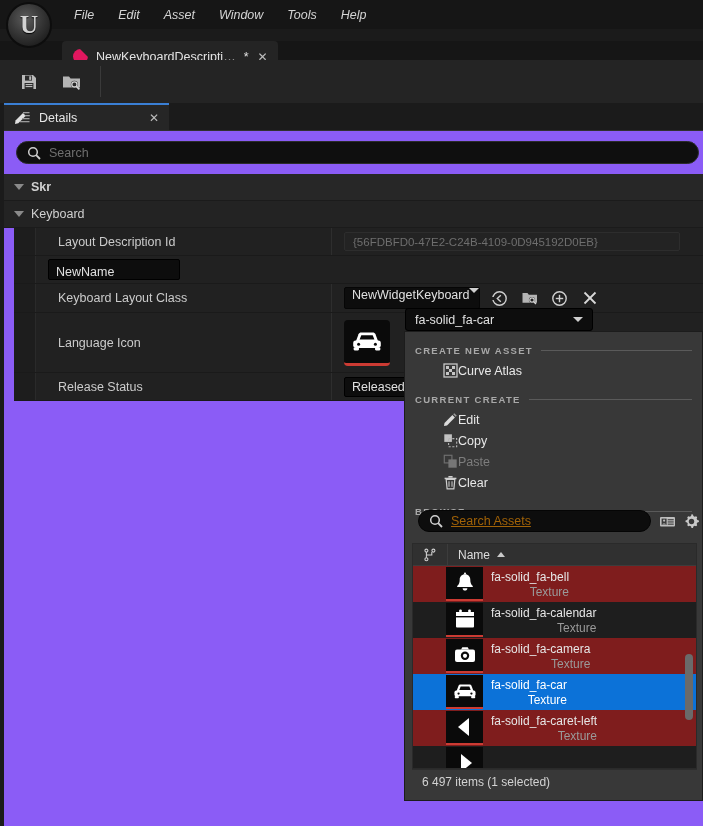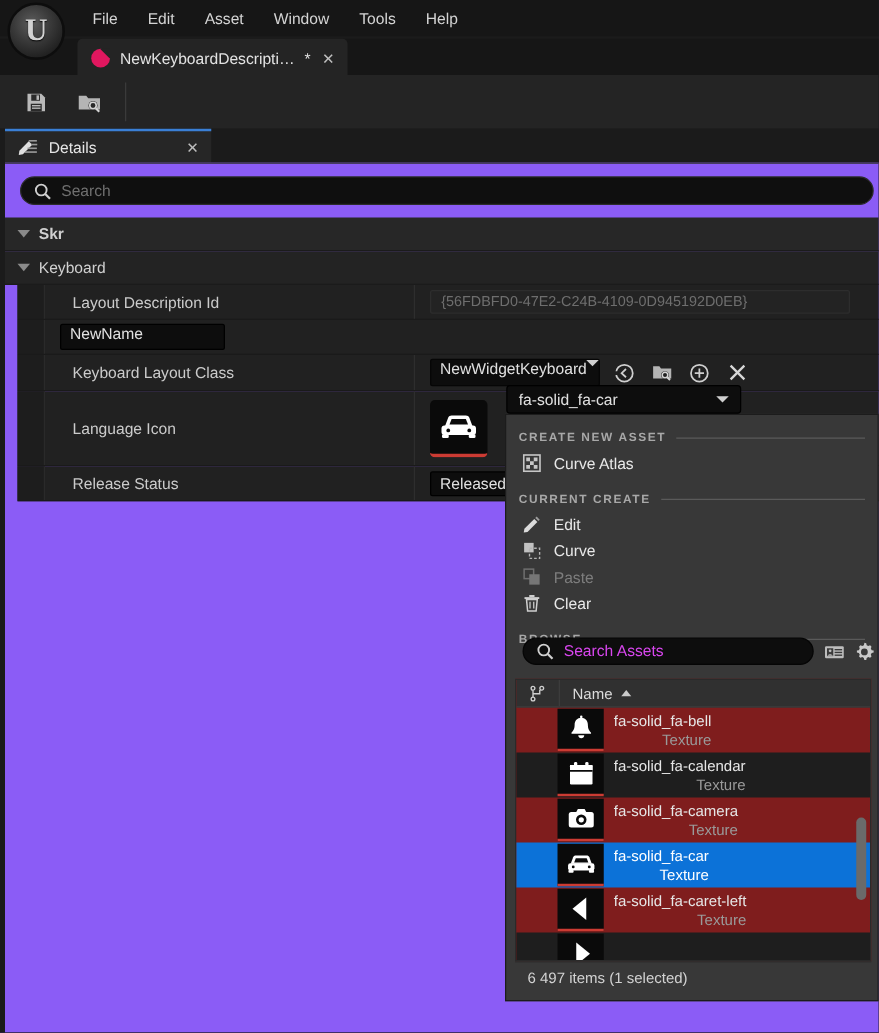--- a/index.html
+++ b/index.html
@@ -9,20 +9,21 @@
     font-family: "Liberation Sans", sans-serif;
     color: #c8c8c8;
     overflow: hidden;
   }
   #app { position: relative; width: 703px; height: 826px; background: #1b1b1b; }
 
   
   .titlebar {
     position: absolute; left:0; top:0; width:703px; height:29px;
     background:#161616;
+    font-style:italic;
   }
   .ue-logo {
     position:absolute; left:6px; top:2px; width:46px; height:46px;
     border-radius:50%;
     background: radial-gradient(circle at 42% 35%, #5c5c5c 0%, #3a3a3a 40%, #232323 72%, #101010 100%);
     border:2px solid #0d0d0d;
     display:flex; align-items:center; justify-content:center;
     z-index:30;
   }
   .ue-logo span{
@@ -35,21 +36,21 @@
     font-size:12.5px; color:#d4d4d4; padding:4px 12px; cursor:default;
     white-space:nowrap;
   }
 
   .asset-type {
     position:absolute; right:2px; top:36px; font-size:12px; color:#8d8d8d;
     white-space:nowrap;
   }
 
   
-  .tabstrip { position:absolute; left:0; top:31px; width:703px; height:31px; background:#161616; }
+  .tabstrip { position:absolute; left:0; top:41px; width:703px; height:31px; background:#161616; }
   .doc-tab {
     position:absolute; left:62px; top:0px; height:31px;
     background:#242424;
     border-top-left-radius:4px; border-top-right-radius:4px;
     display:flex; align-items:center; padding:0 9px 0 11px; gap:8px;
   }
   .tab-icon {
     width:15px;height:15px;border-radius:50%;
     background:#e1175f; position:relative; flex:none;
   }
@@ -120,21 +121,21 @@
   .row-icon{ top:182px; height:60px; }
   .row-status{ top:242px; height:28px; }
 
   .guidbox{
     width:336px; height:19px; background:#232323; border:1px solid #2d2d2d;
     border-radius:2px; display:flex; align-items:center; padding:0 8px;
   }
   .guidtext{ font-size:11.5px; color:#6e6e6e; font-family:"Liberation Sans", sans-serif; }
   .textbox{
     width:132px; height:21px; background:#0d0d0d; border:1px solid #000;
-    border-radius:2px; display:flex; align-items:flex-start; padding:0 7px;
+    border-radius:2px; display:flex; align-items:flex-end; padding:0 7px;
   }
   .textbox-val{ font-size:12.5px; color:#e0e0e0; }
   .combo{
     width:136px; height:22px; background:#0d0d0d; border:1px solid #060606;
     border-radius:2px; display:flex; align-items:flex-start; padding:0 7px;
     justify-content:space-between; cursor:pointer;
   }
   .combo-val{ font-size:12.5px; color:#e0e0e0; }
   .chev{ width:0;height:0;border-left:5px solid transparent;border-right:5px solid transparent;border-top:5px solid #cfcfcf; }
   .iconbtn{ width:21px; height:21px; display:flex; align-items:center; justify-content:center; cursor:pointer; }
@@ -167,35 +168,35 @@
   .sect-head{
     display:flex; align-items:center; gap:8px; padding:0 10px;
     height:20px; margin-top:8px;
   }
   .sect-title{
     font-size:9.5px; letter-spacing:1.3px; color:#a8a8a8; font-weight:bold;
     white-space:nowrap;
   }
   .sect-rule{ flex:1; height:1px; background:#5a5a5a; }
   .mrow{
-    height:21px; display:flex; align-items:center; gap:10px; padding-left:12px;
+    height:21px; display:flex; align-items:center; padding-left:37px;
     cursor:pointer;
   }
   .mrow.disabled{ cursor:default; }
   .mlabel{ font-size:12.5px; color:#e8e8e8; }
   .mrow.disabled .mlabel{ color:#7d7d7d; }
   .micon{ width:16px; height:16px; display:flex; align-items:center; justify-content:center; flex:none; }
 
   
   .asearch{
     position:absolute; left:13px; top:178px; width:233px; height:22px;
     background:#0d0d0d; border:1px solid #050505; border-radius:11px;
     display:flex; align-items:center; padding:0 10px; gap:8px;
   }
-  .asearch-ph{ font-size:12.5px; color:#d946ef; }
+  .asearch-ph{ font-size:12.5px; color:#a16207;text-decoration:underline; }
   .abtn{ position:absolute; top:179px; width:21px;height:21px; display:flex;align-items:center;justify-content:center;cursor:pointer; }
 
   
   .alist{
     position:absolute; left:7px; top:211px; width:285px; height:226px;
     background:#7f1d1d; border:1px solid #2a2a2a; overflow:hidden;text-align:right;
   }
   .ahead{
     height:22px; background:#303030; display:flex; align-items:center;
     border-bottom:1px solid #3c3c3c;
@@ -461,21 +462,21 @@
       </span>
       <span class="mlabel">Edit</span>
     </div>
     <div class="mrow">
       <span class="micon">
         <svg width="15" height="15" viewBox="0 0 15 15">
           <rect x="1.3" y="1.3" width="7.6" height="7.6" fill="#c2c2c2"></rect>
           <rect x="5.6" y="5.6" width="8.1" height="8.1" fill="none" stroke="#b4b4b4" stroke-width="1.1" stroke-dasharray="2.1 1.6"></rect>
         </svg>
       </span>
-      <span class="mlabel">Curve</span>
+      <span class="mlabel">Copy</span>
     </div>
     <div class="mrow disabled">
       <span class="micon">
         <svg width="15" height="15" viewBox="0 0 15 15">
           <rect x="1.3" y="1.3" width="7.6" height="7.6" fill="none" stroke="#6e6e6e" stroke-width="1.2"></rect>
           <rect x="5.4" y="5.4" width="8.3" height="8.3" fill="#767676"></rect>
         </svg>
       </span>
       <span class="mlabel">Paste</span>
     </div>

